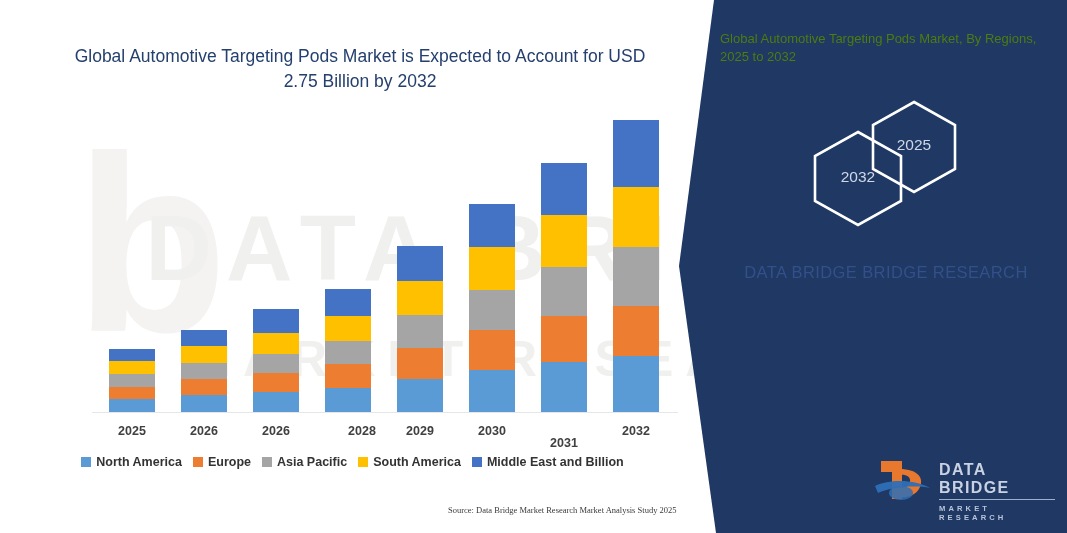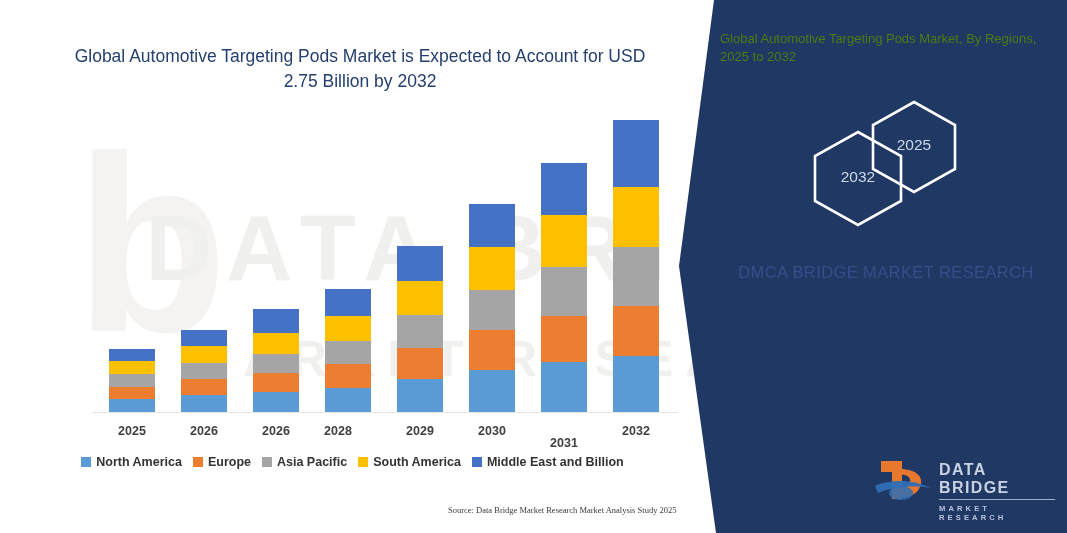--- a/index.html
+++ b/index.html
@@ -193,21 +193,21 @@
           <div class="seg" style="background: rgb(237, 125, 49); height: 49.9055px;"></div>
           <div class="seg" style="background: rgb(91, 155, 213); height: 56.2764px;"></div>
         </div>
       </div>
 
     <div class="axis-line"></div>
     <div class="x-labels" id="x-labels">
         <div class="x-label" style="left: 6px;">2025</div>
         <div class="x-label" style="left: 78px;">2026</div>
         <div class="x-label" style="left: 150px;">2026</div>
-        <div class="x-label" style="left: 212px;">2028</div>
+        <div class="x-label" style="left: 236px;">2028</div>
         <div class="x-label" style="left: 294px;">2029</div>
         <div class="x-label" style="left: 366px;">2030</div>
         <div class="x-label" style="left: 438px; margin-top: 12px;">2031</div>
         <div class="x-label" style="left: 510px;">2032</div>
       </div>
 
     <div class="legend" id="legend">
         <div class="legend-item">
           <span class="legend-swatch" style="background: rgb(91, 155, 213);"></span>
           <span class="legend-label">North America</span>
@@ -244,21 +244,21 @@
         <polygon points="48,4 89,27 89,71 48,94 7,71 7,27" fill="none" stroke="#ffffff" stroke-width="2.6"></polygon>
       </svg>
       <div class="hex-label" style="left:58px; top:38px; width:96px;">2025</div>
 
       <svg class="hex" style="left:0; top:30px;" width="100" height="100" viewBox="0 0 100 100">
         <polygon points="50,4 93,28 93,73 50,97 7,73 7,28" fill="none" stroke="#ffffff" stroke-width="2.6"></polygon>
       </svg>
       <div class="hex-label" style="left:0; top:70px; width:100px;">2032</div>
     </div>
 
-    <div class="brand-text">DMCA BRIDGE MARKET RESEARCH</div>
+    <div class="brand-text">DATA BRIDGE BRIDGE RESEARCH</div>
 
     <div class="logo">
       <svg width="60" height="48" viewBox="0 0 60 48">
         <path d="M6 6 L6 17 L24 17 L24 6 Z" fill="#e8782d"></path>
         <path d="M17 6 L17 44 L27 44 L27 6 Z" fill="#e8782d"></path>
         <path d="M24 14 C44 14, 50 24, 44 34 C39 42, 28 44, 21 41 L21 31 C27 34, 34 32, 35 27 C36 21, 30 19, 24 20 Z" fill="#e8782d"></path>
         <path d="M0 31 C14 24, 40 24, 55 33 C40 30, 16 32, 3 38 Z" fill="#2e6fb7" opacity="0.95"></path>
         <ellipse cx="26" cy="38" rx="12" ry="7" fill="#2e6fb7" opacity="0.85"></ellipse>
       </svg>
       <div class="logo-text">

